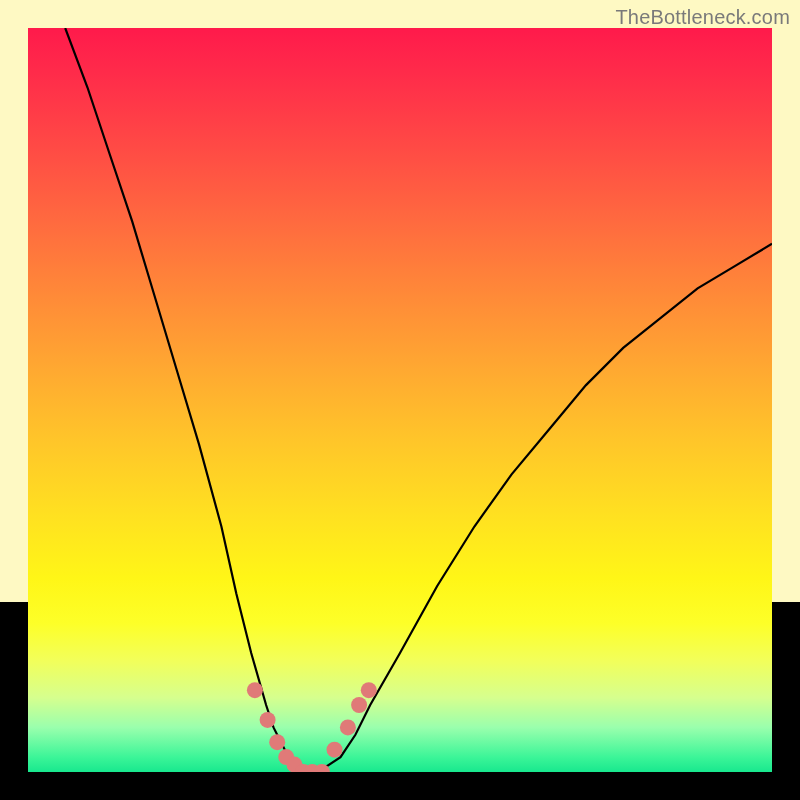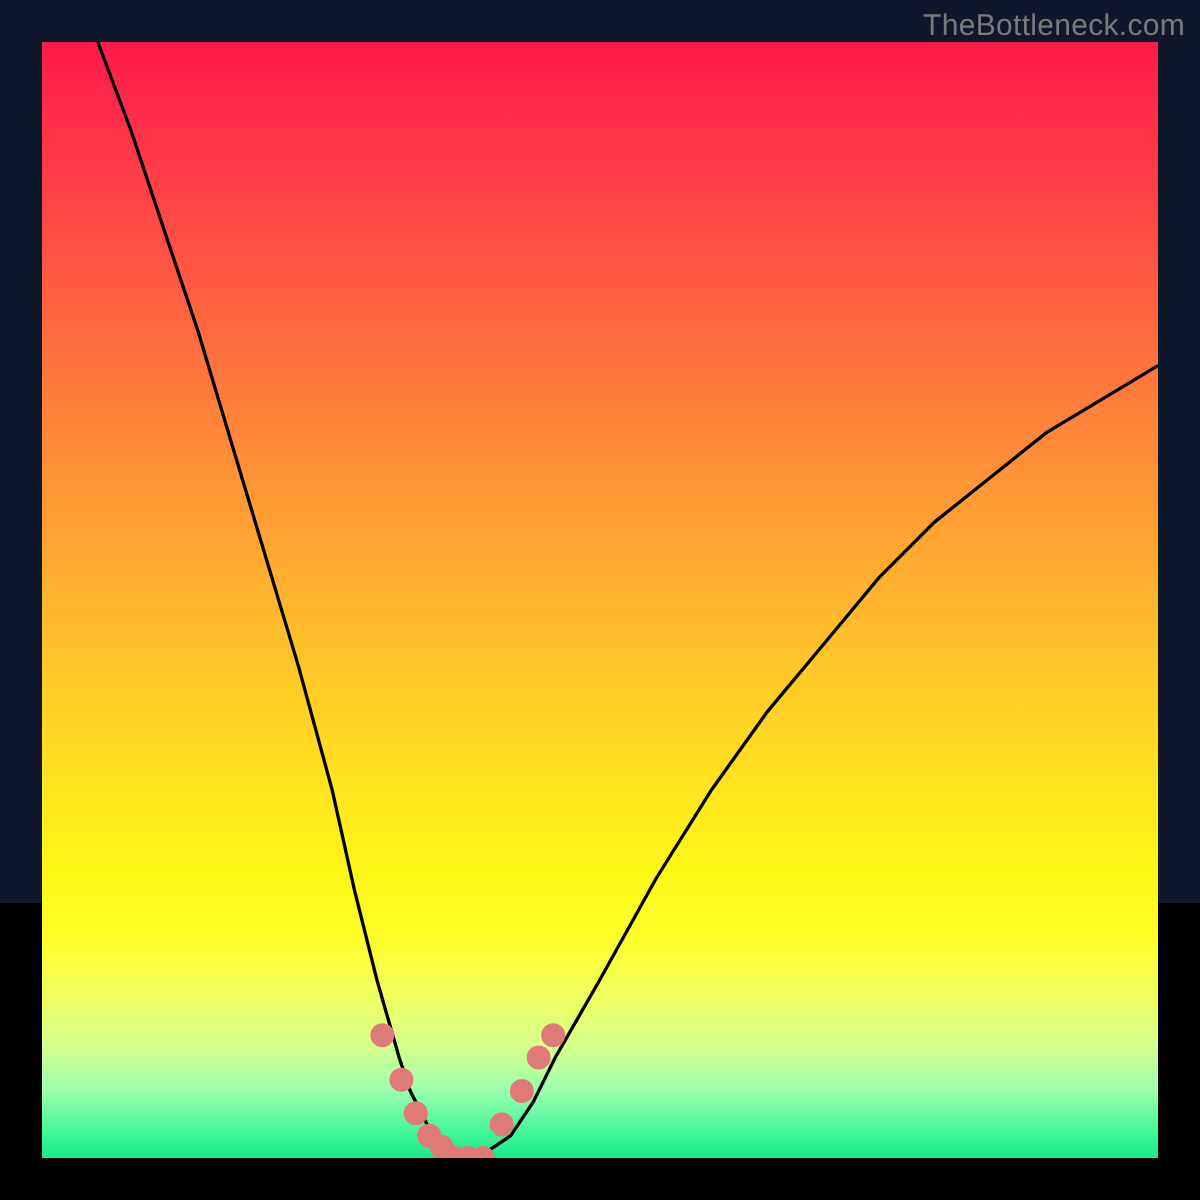--- a/index.html
+++ b/index.html
@@ -10,21 +10,21 @@
     overflow: hidden;
     background: #000;
     font-family: Arial, Helvetica, sans-serif;
   }
   .frame {
     position: absolute;
     top: 0;
     left: 0;
     width: 800px;
     height: 602px;
-    background: #0f172a;
+    background: #fef9c3;
   }
   .plot {
     position: absolute;
     top: 28px;
     left: 28px;
     width: 744px;
     height: 744px;
     background: linear-gradient(to bottom,
       #ff1a4b 0%,
       #ff2b4a 6%,

